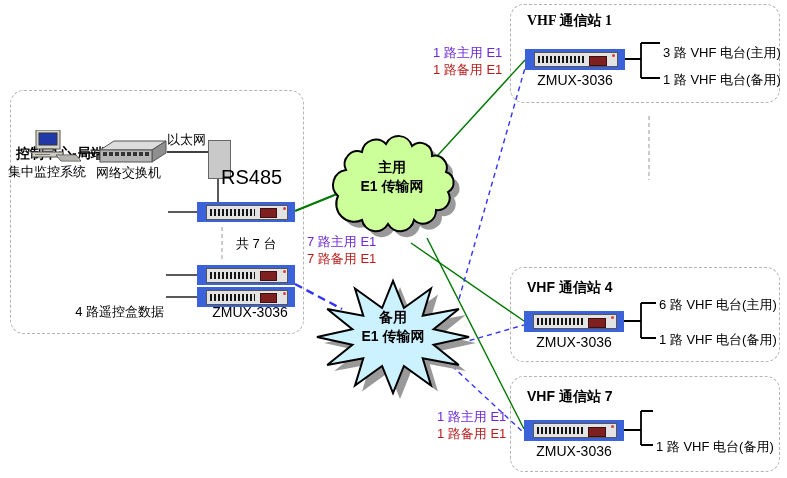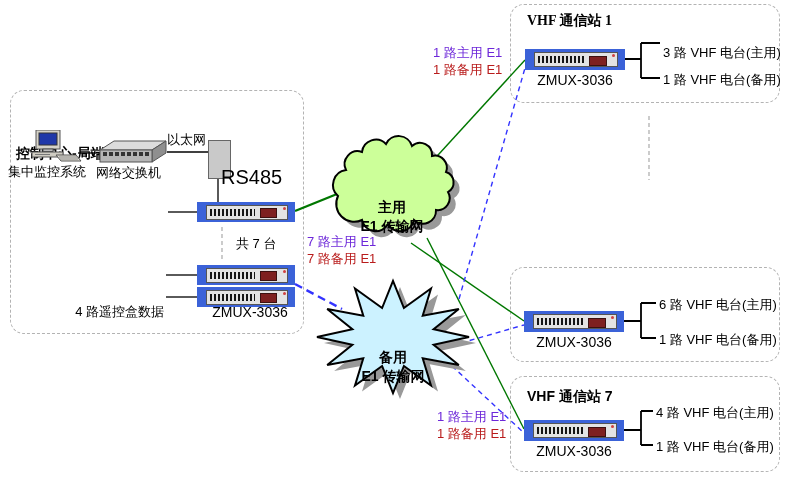--- a/index.html
+++ b/index.html
@@ -12,21 +12,21 @@
   .box {
     position:absolute; border:1px dashed #b3b3b3; border-radius:14px;
     background:transparent;
   }
   .title { font-weight:bold; font-size:14px; }
   .lbl { font-size:13px; }
   .green { color:#6d28d9; }
   .blue  { color:#b91c1c; }
   .center { text-align:center; }
   .netlabel {
-    font-weight:bold; font-size:14px; line-height:19px; text-align:center;margin-top:40px;
+    font-weight:bold; font-size:14px; line-height:19px; text-align:center;
   }
   
   .zmux { position:absolute; background:#3b62d8; }
   .zmux .unit {
     position:absolute; left:9%; top:16%; width:82%; height:62%;
     background:#e3e3e3; border:1px solid #555;
   }
   .zmux .vents {
     position:absolute; left:4%; top:24%; width:56%; height:52%;
     background:repeating-linear-gradient(90deg,#151515 0 2px,#e3e3e3 2px 4px);
@@ -185,36 +185,36 @@
     <div class="unit">
         <div class="vents"></div>
         <div class="redblock"></div>
         <div class="dot"></div>
       </div>
   </div>
   <div class="abs center" style="left:520px; top:72px; width:110px; font-size:14px;">ZMUX-3036</div>
   <div class="abs lbl" style="left:663px; top:36px;margin-top:8px;">3 路 VHF 电台(主用)</div>
   <div class="abs lbl" style="left:663px; top:71px;">1 路 VHF 电台(备用)</div>
 
+  <div class="abs title" style="left:527px; top:279px;">VHF 通信站 4</div>
   <div class="zmux" style="left:524px; top:311px; width:100px; height:21px;">
     <div class="unit">
         <div class="vents"></div>
         <div class="redblock"></div>
         <div class="dot"></div>
       </div>
   </div>
   <div class="abs center" style="left:519px; top:334px; width:110px; font-size:14px;">ZMUX-3036</div>
   <div class="abs lbl" style="left:659px; top:296px;">6 路 VHF 电台(主用)</div>
   <div class="abs lbl" style="left:659px; top:331px;">1 路 VHF 电台(备用)</div>
 
   <div class="abs title" style="left:527px; top:388px;">VHF 通信站 7</div>
   <div class="zmux" style="left:524px; top:420px; width:100px; height:21px;">
     <div class="unit">
         <div class="vents"></div>
         <div class="redblock"></div>
         <div class="dot"></div>
       </div>
   </div>
   <div class="abs center" style="left:519px; top:443px; width:110px; font-size:14px;">ZMUX-3036</div>
-  <div class="abs lbl" style="left:656px; top:404px;">4 路 VHF 电台(主用)</div>
   <div class="abs lbl" style="left:656px; top:438px;">1 路 VHF 电台(备用)</div>
 
 </div>
 
 </body></html>

